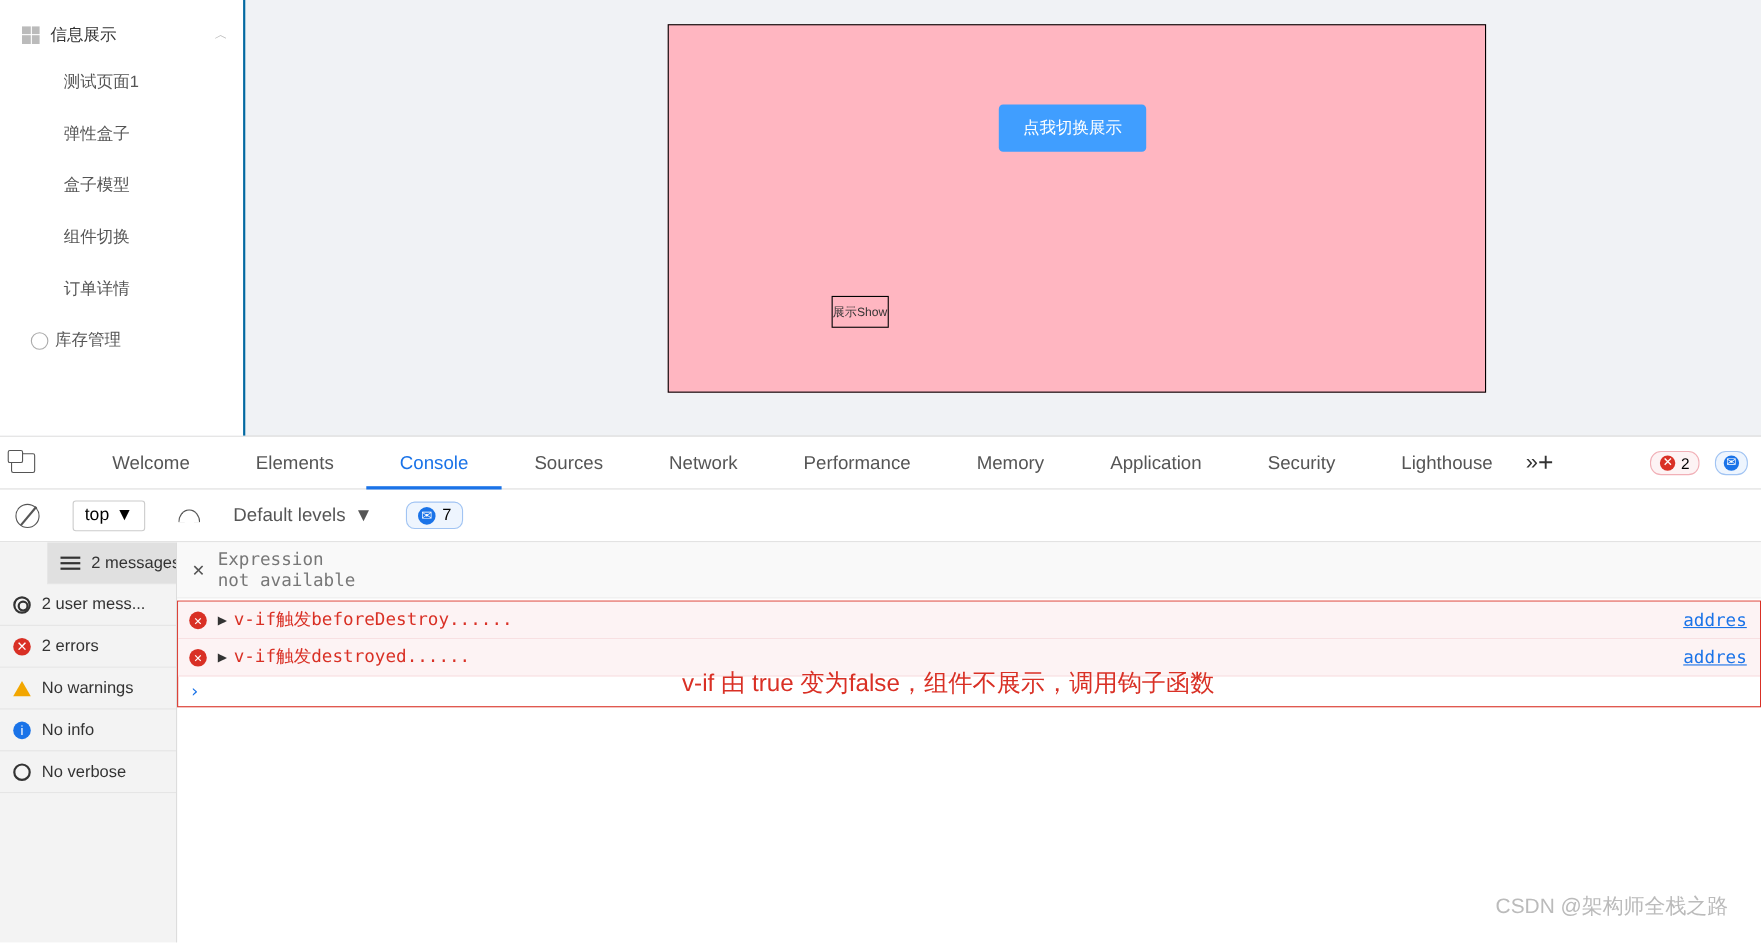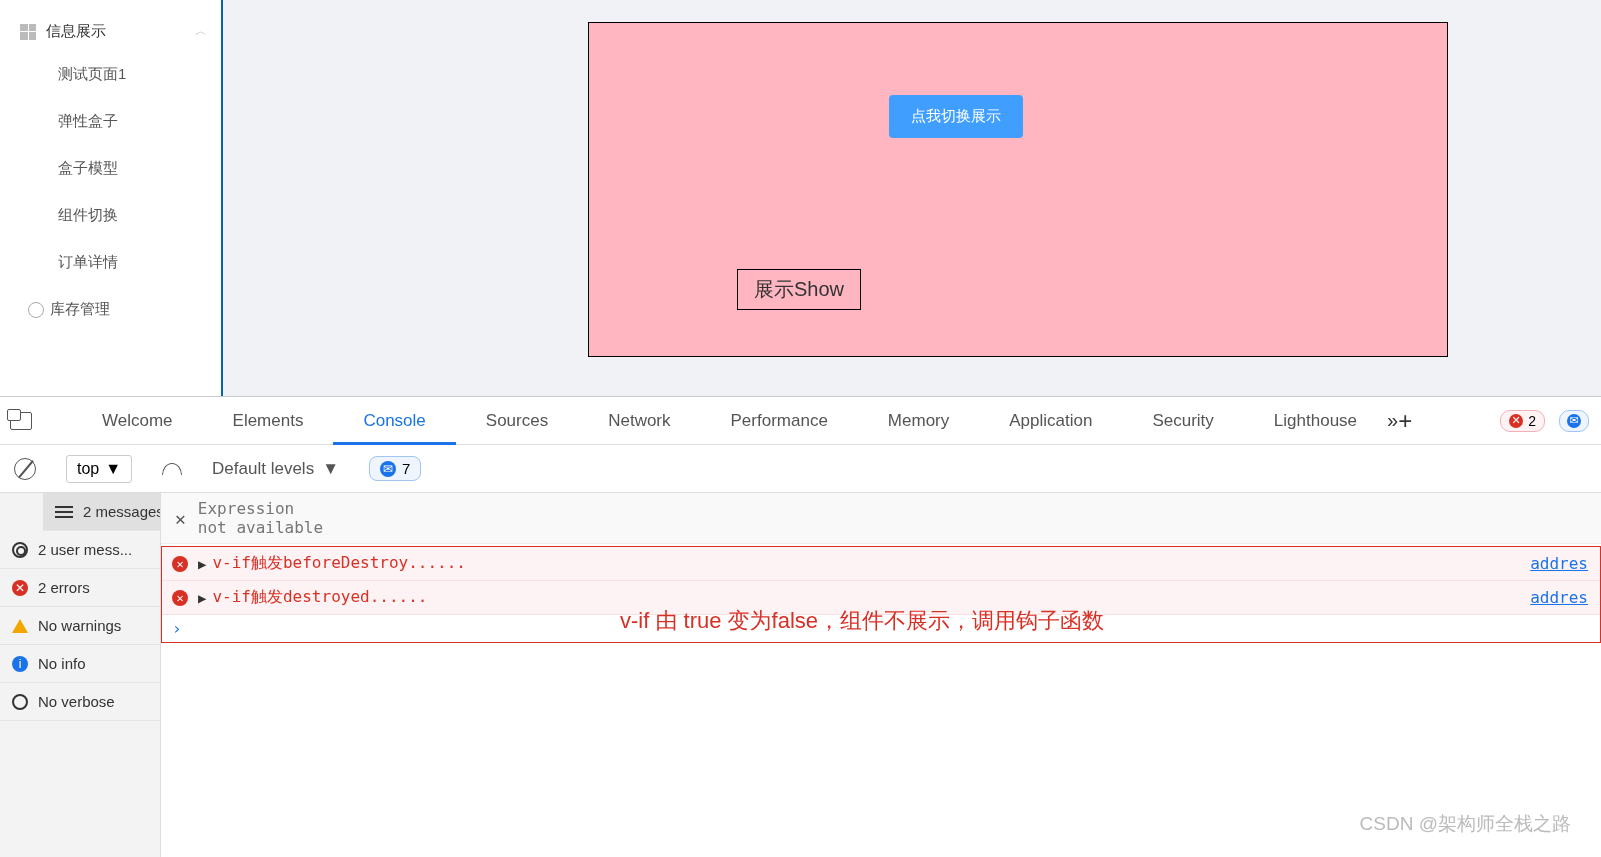--- a/index.html
+++ b/index.html
@@ -7,23 +7,23 @@
 .app-area { display: flex; height: 396px; background: #f0f2f5; }
 .sidebar { width: 223px; background: #fff; padding-top: 12px; border-right: 2px solid #0369a1; }
 .sidebar-header { display: flex; align-items: center; padding: 10px 20px; color: #333; font-size: 15px; position: relative; }
 .sidebar-header .dots { width: 16px; height: 16px; margin-right: 10px; display: grid; grid-template-columns: 1fr 1fr; gap: 1px; }
 .sidebar-header .dots span { background: #bbb; }
 .sidebar-header .chev { position: absolute; right: 14px; color: #bbb; font-size: 12px; }
 .sidebar-item { padding: 14px 20px 14px 58px; font-size: 15px; color: #555; cursor: pointer; }
 .sidebar-item.gear { padding-left: 50px; position: relative; }
 .sidebar-item.gear::before { content: ""; position: absolute; left: 28px; top: 16px; width: 14px; height: 14px; border: 1.5px solid #aaa; border-radius: 50%; }
 .main-area { flex: 1; position: relative; }
-.pink-box { position: absolute; left: 365px; top: 22px; width: 860px; height: 335px; background: #ffb6c1; border: 1px solid #000; }
+.pink-box { position: absolute; left: 384px; top: 22px; width: 744px; height: 335px; background: #ffb6c1; border: 1px solid #000; }
 .btn-primary { position: absolute; left: 300px; top: 72px; background: #409eff; color: #fff; border: none; border-radius: 4px; padding: 12px 22px; font-size: 15px; cursor: pointer; }
-.show-box { position: absolute; left: 148px; top: 246px; border: 1px solid #000; padding: 6px 16px; font-size: 20px; color: #333; }
+.show-box { position: absolute; left: 148px; top: 246px; border: 1px solid #000; padding: 6px 0; font-size: 11px; color: #333; }
 .devtools { height: 461px; display: flex; flex-direction: column; border-top: 1px solid #ccc; }
 .dt-tabs { display: flex; align-items: center; height: 48px; border-bottom: 1px solid #ddd; padding: 0 10px; gap: 0; background: #fff; position: relative; }
 .dt-tab-icon { width: 22px; height: 18px; margin-right: 40px; border: 1.5px solid #555; border-radius: 2px; position: relative; }
 .dt-tab-icon::after { content: ""; position: absolute; top: -4px; left: -4px; width: 12px; height: 10px; border: 1.5px solid #555; background: #fff; border-radius: 2px; }
 .dt-tab { padding: 0 30px; height: 48px; line-height: 48px; font-size: 17px; color: #555; cursor: pointer; white-space: nowrap; }
 .dt-tab.active { color: #1a73e8; border-bottom: 3px solid #1a73e8; }
 .dt-right { position: absolute; right: 12px; display: flex; align-items: center; gap: 14px; }
 .dt-more { font-size: 20px; color: #333; cursor: pointer; }
 .dt-plus { font-size: 24px; color: #333; cursor: pointer; font-weight: 300; }
 .badge-err { display: inline-flex; align-items: center; border: 1px solid #f1b0b7; background: #fdf3f4; border-radius: 10px; height: 22px; padding: 0 8px; font-size: 14px; }

